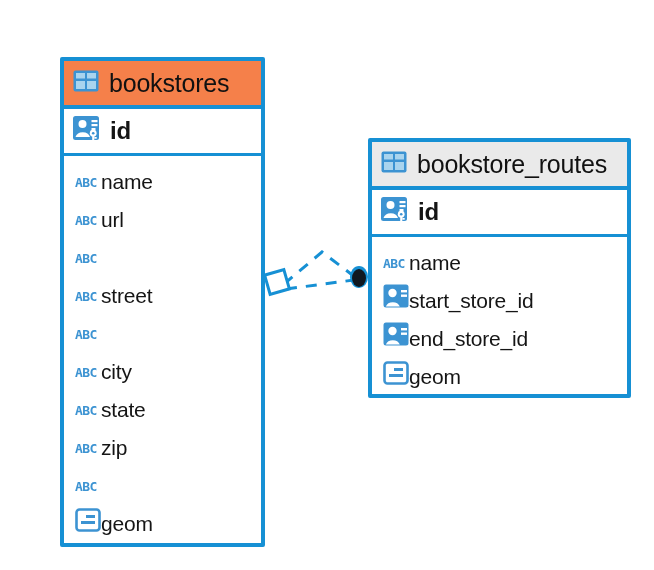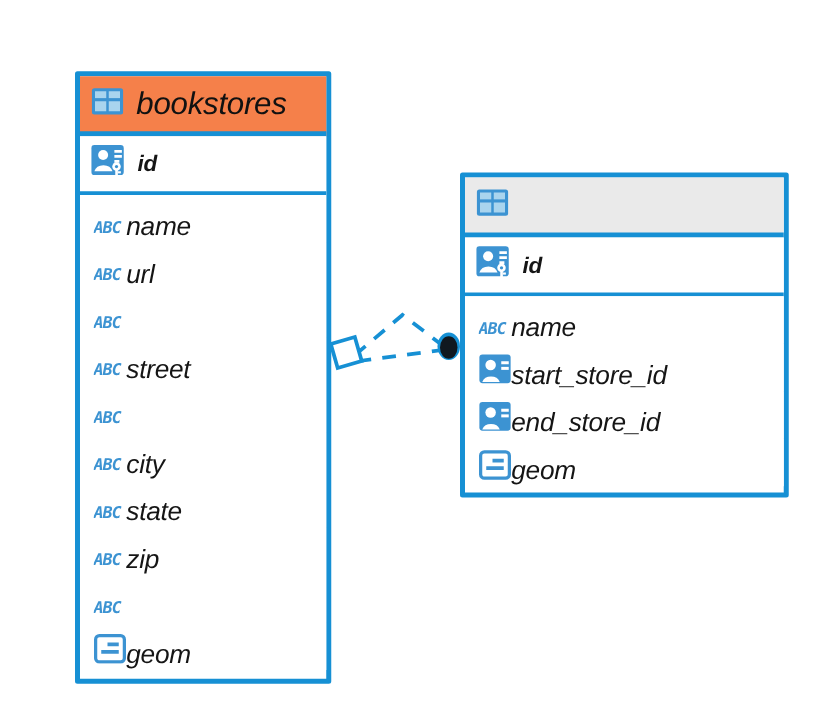--- a/index.html
+++ b/index.html
@@ -12,21 +12,20 @@
   }
   .canvas{position:absolute;inset:0;}
 
   
   .entity{
     position:absolute;
     box-sizing:border-box;
     background:#ffffff;
     border:4px solid #1690D4;
     border-radius:2px;
-    font-style:italic;
   }
   #entity-bookstores{left:60px;top:57px;width:205px;height:490px;}
   #entity-bookstore-routes{left:368px;top:138px;width:263px;height:260px;}
 
   .entity-header{
     display:flex;align-items:center;
     height:48px;
     padding-left:9px;
     box-sizing:border-box;
     border-bottom:4px solid #1690D4;
@@ -52,21 +51,21 @@
     height:38px;
     padding-left:11px;
     box-sizing:border-box;
     background:#ffffff;
   }
   .field-label{
     font-size:21px;color:#151515;
     margin-left:0;white-space:nowrap;
     letter-spacing:-0.2px;
   }
-  .field-label.bold{font-weight:bold;font-size:18px;margin-left:9px;}
+  .field-label.bold{font-weight:bold;font-size:24px;margin-left:9px;}
 
   
   .ico{display:block;flex:0 0 auto;}
   .ico-table{width:26px;height:22px;}
   .ico-key{width:28px;height:28px;}
   .ico-abc{width:25px;height:15px;margin-right:1px;}
   .ico-fk{width:26px;height:26px;}
   .ico-geom{width:26px;height:24px;}
 
   
@@ -217,20 +216,21 @@
     <div class="entity-header normal">
       <span class="ico">
         <svg class="ico-table" viewBox="0 0 26 22" xmlns="http://www.w3.org/2000/svg">
           <rect x="0.5" y="0.5" width="25" height="21" rx="2" fill="#3C93D2"></rect>
           <rect x="3" y="3" width="9" height="5.5" fill="#A9D4EE"></rect>
           <rect x="14" y="3" width="9" height="5.5" fill="#A9D4EE"></rect>
           <rect x="3" y="11" width="9" height="8" fill="#A9D4EE"></rect>
           <rect x="14" y="11" width="9" height="8" fill="#A9D4EE"></rect>
         </svg>
       </span>
+      <span class="entity-title">bookstore_routes</span>
     </div>
 
     <div class="pk-row">
       <span class="ico">
         <svg class="ico-key" viewBox="0 0 28 28" xmlns="http://www.w3.org/2000/svg">
           <rect x="0" y="1" width="26" height="24" rx="2.5" fill="#3C93D2"></rect>
           <circle cx="9.5" cy="9" r="4" fill="#ffffff"></circle>
           <path d="M2.5 22 a7.5 6.5 0 0 1 14.5 0 z" fill="#ffffff"></path>
           <rect x="18.5" y="5" width="6" height="2.2" fill="#ffffff"></rect>
           <rect x="18.5" y="9" width="6" height="2.2" fill="#ffffff"></rect>

